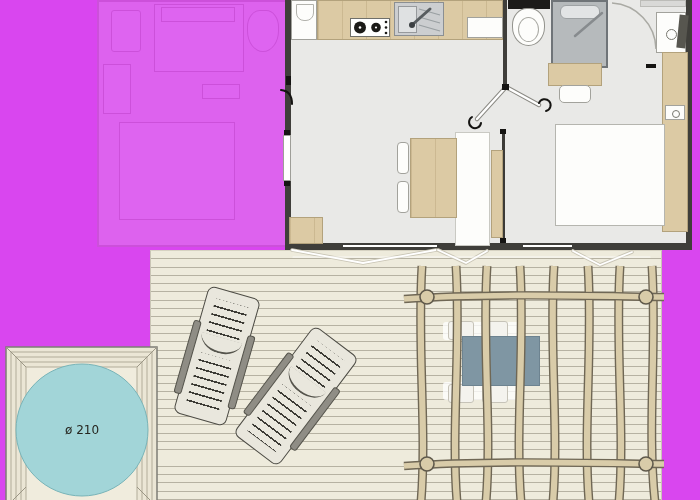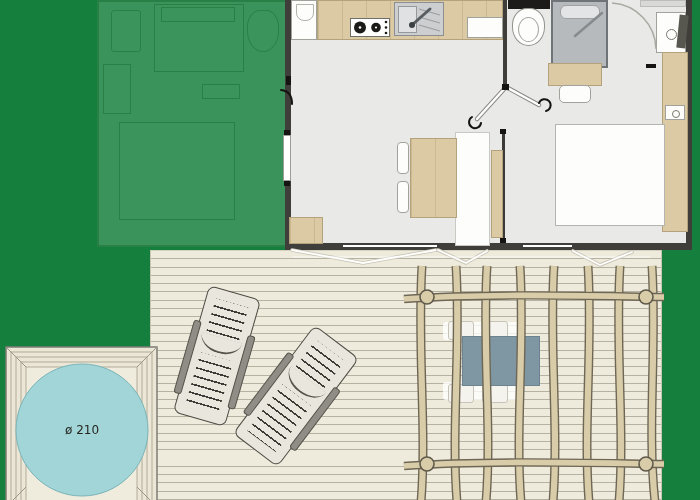--- a/index.html
+++ b/index.html
@@ -1,17 +1,17 @@
 <!DOCTYPE html>
 <html style="--c-wall: #3f3e3a; --c-floor: #e9e9e7; --c-wood: #dccaa4; --c-wood-border: #b3a27c; --c-deck: #eeebdc; --c-deck-line: #b6b2a2; --c-pergola-wood: #d9cca9; --c-pergola-outline: #6f6755; --c-shower: #b6babc; --c-shower-border: #6f7478; --c-water: #a2d5d8; --c-tub-frame: #ebe6d5; --c-tub-frame-line: #b2ac99; --c-table: #7f96a3; --c-lounger: #e9e7dd; --c-lounger-outline: #4c4b44;"><head>
 <meta charset="utf-8">
 <style>
   html,body{margin:0;padding:0;background:#ffffff;}
   body{font-family:"DejaVu Sans", sans-serif;}
-  #canvas{position:relative;width:700px;height:500px;background:#15803d;overflow:hidden;}
+  #canvas{position:relative;width:700px;height:500px;background:#d946ef;overflow:hidden;}
   .abs{position:absolute;}
 
   
   #ghost-unit{left:97px;top:0;width:190px;height:243px;opacity:.16;}
   .g-wall{border:2px solid #8d8674;background:#f6f4ee;}
   .g-item{border:1.5px solid #8d8674;background:#fdfdfb;}
 
   
   .wall{background:var(--c-wall,#3f3e3a);}
   #unit-floor{left:291px;top:0;width:395px;height:243px;background:var(--c-floor,#e9e9e7);}

